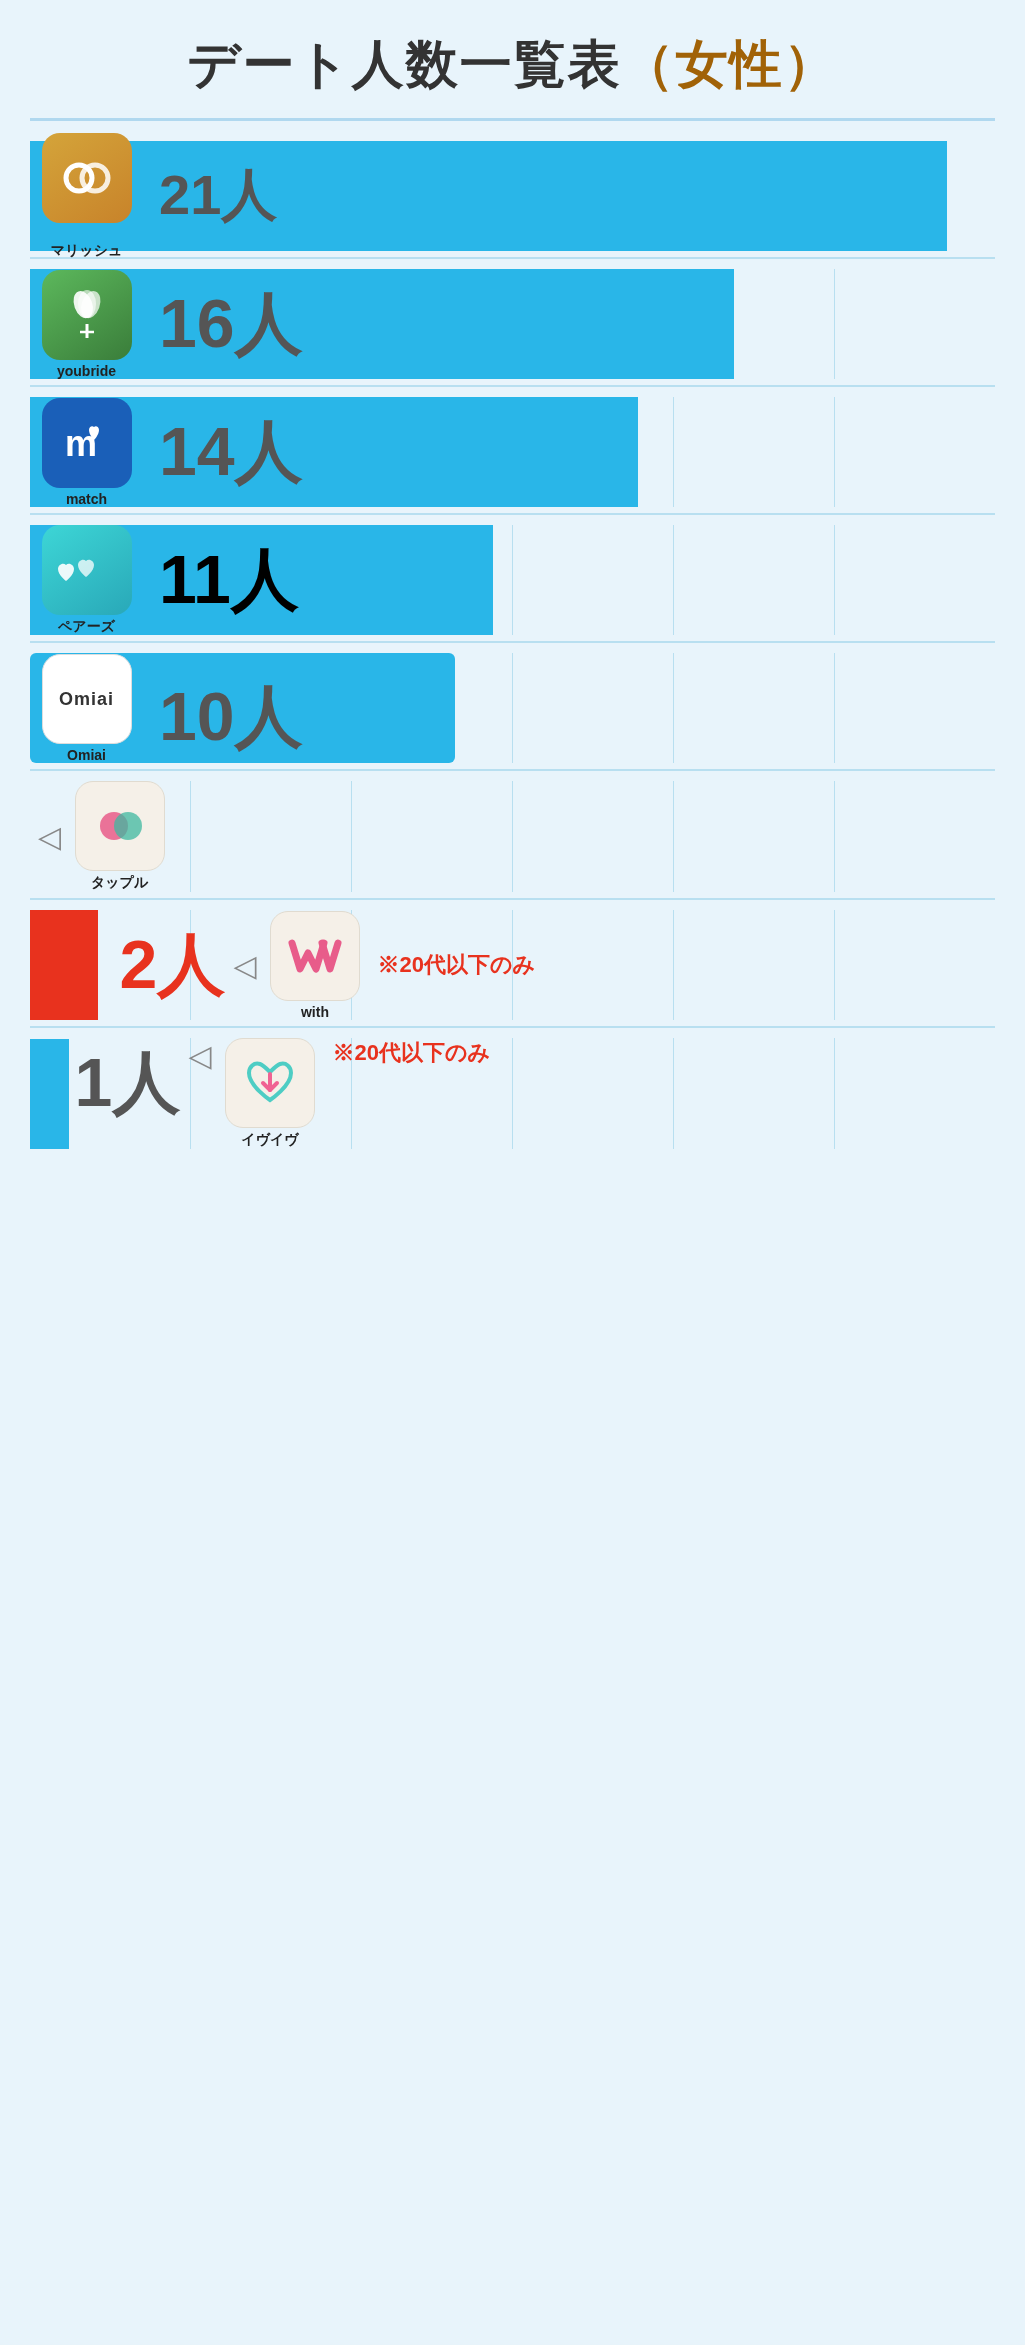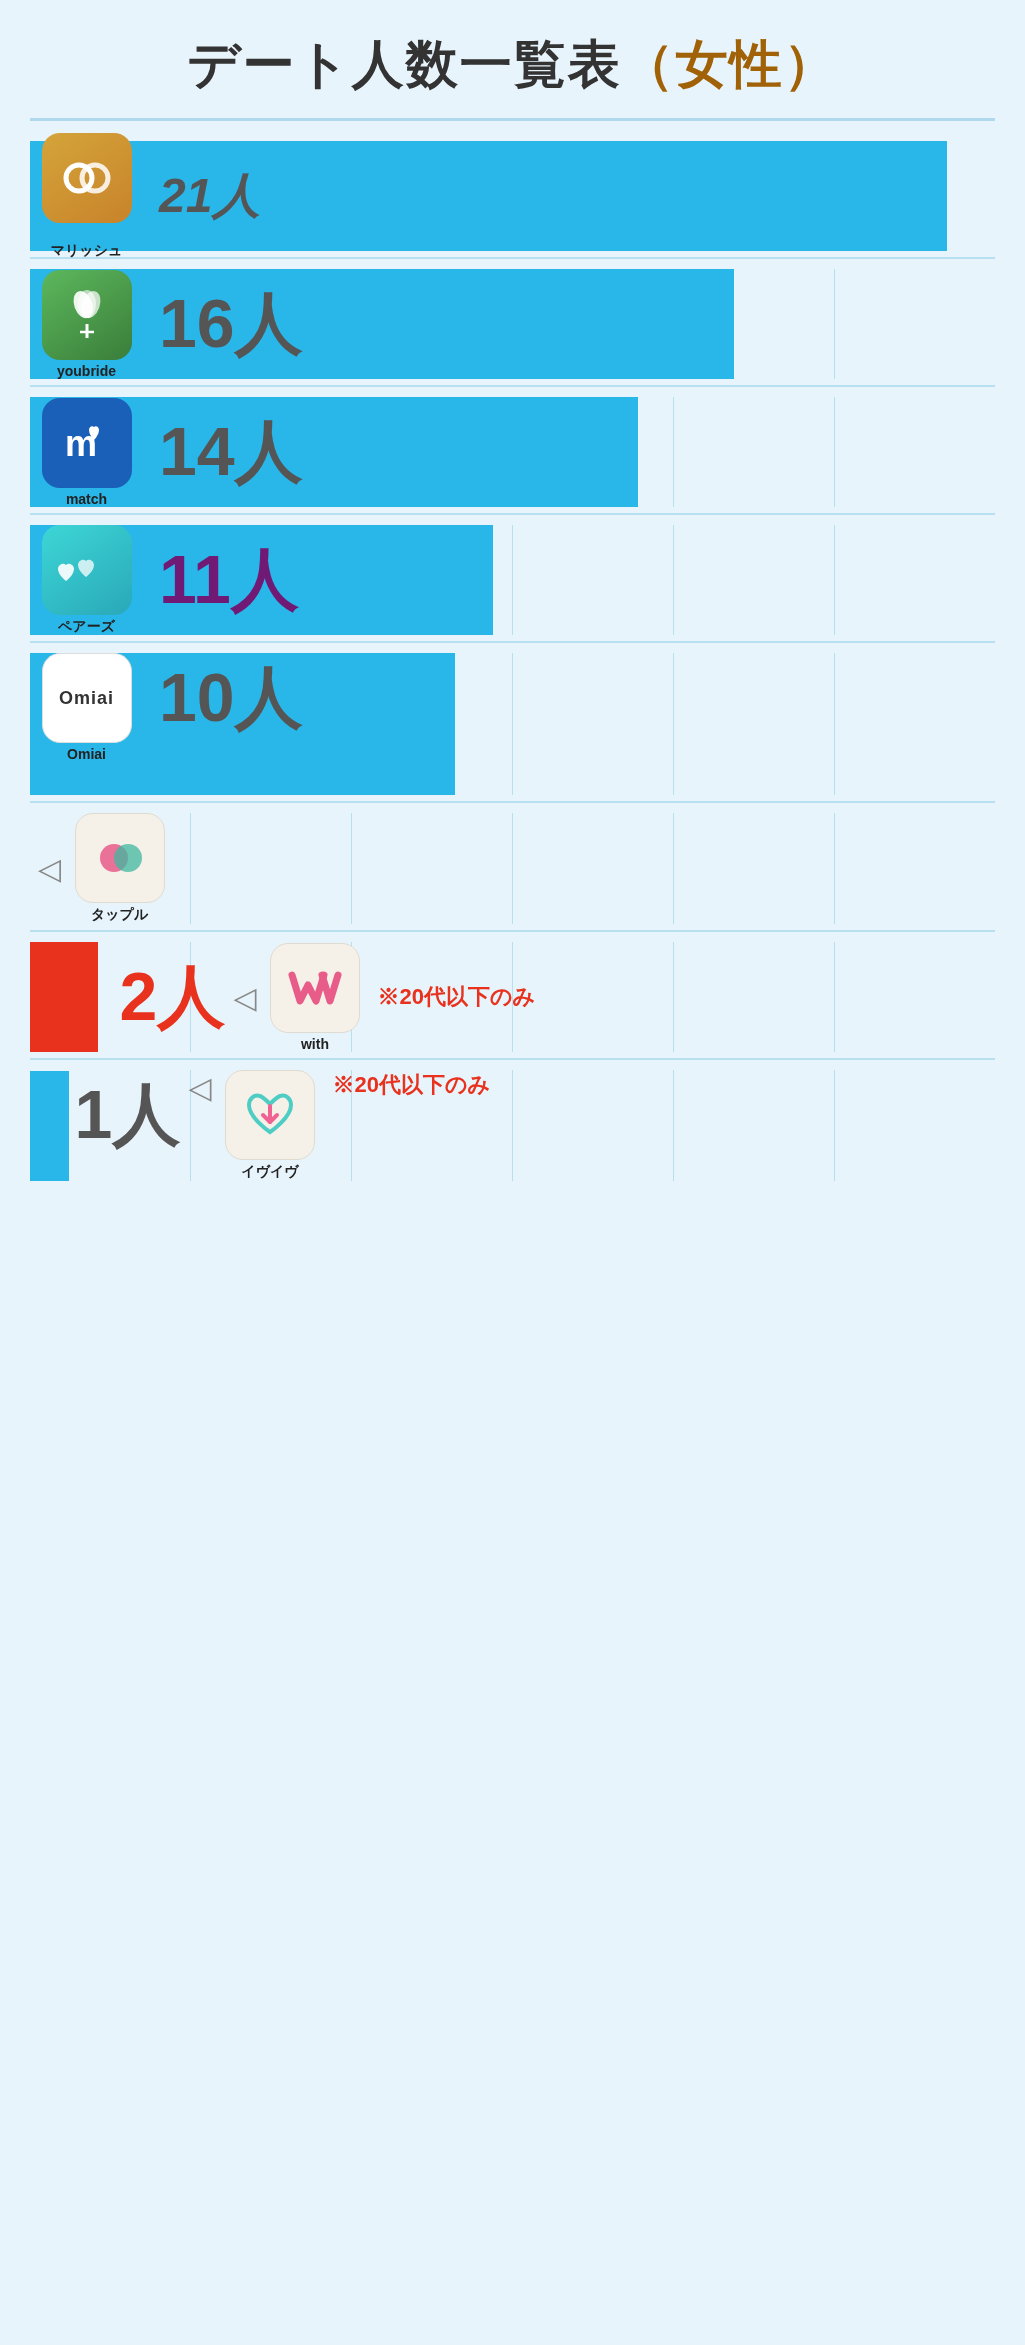--- a/index.html
+++ b/index.html
@@ -80,21 +80,21 @@
           <div class="app-icon-wrapper" style="margin-left:4px;gap:16px;">
 
             <div style="width:90px;height:90px;border-radius:18px;background:linear-gradient(145deg,#d4a43a,#c8832a);display:flex;align-items:center;justify-content:center;">
               <svg width="58" height="58" viewBox="0 0 58 58">
                 <circle cx="21" cy="29" r="13" fill="none" stroke="#fff" stroke-width="5"></circle>
                 <circle cx="37" cy="29" r="13" fill="none" stroke="#fff" stroke-width="5" opacity="0.85"></circle>
               </svg>
             </div>
             <div class="app-label">マリッシュ</div>
           </div>
-          <div style="font-size:48px;font-weight:bold;color:#555;padding:0 20px;font-style:italic;">21人</div>
+          <div style="font-size:56px;font-weight:bold;color:#555;padding:0 20px;">21人</div>
         </div>
       </div>
     </div>
 
     <div style="display:flex;align-items:stretch;border-bottom:2px solid #b8dff0;padding:10px 0 6px 0;">
       <div style="position:relative;width:100%;display:flex;align-items:center;">
         <div style="position:absolute;top:0;bottom:0;left:0;right:0;display:flex;pointer-events:none;">
           <div style="flex:1;border-right:1.5px solid #b8dff0;"></div>
           <div style="flex:1;border-right:1.5px solid #b8dff0;"></div>
           <div style="flex:1;border-right:1.5px solid #b8dff0;"></div>
@@ -161,36 +161,36 @@
           <div class="app-icon-wrapper" style="margin-left:4px;">
             <div style="width:90px;height:90px;border-radius:18px;background:linear-gradient(145deg,#3dd6d6,#29a8b8);display:flex;align-items:center;justify-content:center;">
               <svg width="65" height="65" viewBox="0 0 65 65">
 
                 <path d="M20 32 C20 28 15 25 12 28 C9 25 4 28 4 32 C4 38 12 44 12 44 C12 44 20 38 20 32 Z" fill="white" opacity="0.9"></path>
                 <path d="M40 28 C40 24 35 21 32 24 C29 21 24 24 24 28 C24 34 32 40 32 40 C32 40 40 34 40 28 Z" fill="white" opacity="0.75"></path>
               </svg>
             </div>
             <div class="app-label">ペアーズ</div>
           </div>
-          <div style="font-size:68px;font-weight:bold;color:#701a75;padding:0 20px;">11人</div>
-        </div>
-      </div>
-    </div>
-
-    <div style="display:flex;align-items:stretch;border-bottom:2px solid #b8dff0;padding:10px 0 6px 0;">
-      <div style="position:relative;width:100%;display:flex;align-items:center;">
-        <div style="position:absolute;top:0;bottom:0;left:0;right:0;display:flex;pointer-events:none;">
-          <div style="flex:1;border-right:1.5px solid #b8dff0;"></div>
-          <div style="flex:1;border-right:1.5px solid #b8dff0;"></div>
-          <div style="flex:1;border-right:1.5px solid #b8dff0;"></div>
-          <div style="flex:1;border-right:1.5px solid #b8dff0;"></div>
-          <div style="flex:1;border-right:1.5px solid #b8dff0;"></div>
-          <div style="flex:1;"></div>
-        </div>
-        <div style="background:#29b6e8;display:flex;align-items:flex-start;width:44%;height:142px;position:relative;z-index:1;">
+          <div style="font-size:68px;font-weight:bold;color:#000000;padding:0 20px;">11人</div>
+        </div>
+      </div>
+    </div>
+
+    <div style="display:flex;align-items:stretch;border-bottom:2px solid #b8dff0;padding:10px 0 6px 0;">
+      <div style="position:relative;width:100%;display:flex;align-items:center;">
+        <div style="position:absolute;top:0;bottom:0;left:0;right:0;display:flex;pointer-events:none;">
+          <div style="flex:1;border-right:1.5px solid #b8dff0;"></div>
+          <div style="flex:1;border-right:1.5px solid #b8dff0;"></div>
+          <div style="flex:1;border-right:1.5px solid #b8dff0;"></div>
+          <div style="flex:1;border-right:1.5px solid #b8dff0;"></div>
+          <div style="flex:1;border-right:1.5px solid #b8dff0;"></div>
+          <div style="flex:1;"></div>
+        </div>
+        <div style="background:#29b6e8;display:flex;align-items:flex-end;width:44%;height:110px;position:relative;z-index:1;border-radius:6px;">
           <div class="app-icon-wrapper" style="margin-left:4px;">
             <div style="width:90px;height:90px;border-radius:18px;background:#fff;border:1.5px solid #ddd;display:flex;align-items:center;justify-content:center;">
               <span style="font-size:18px;font-weight:bold;color:#333;letter-spacing:1px;">Omiai</span>
             </div>
             <div class="app-label">Omiai</div>
           </div>
           <div style="font-size:68px;font-weight:bold;color:#555;padding:0 20px;">10人</div>
         </div>
       </div>
     </div>

